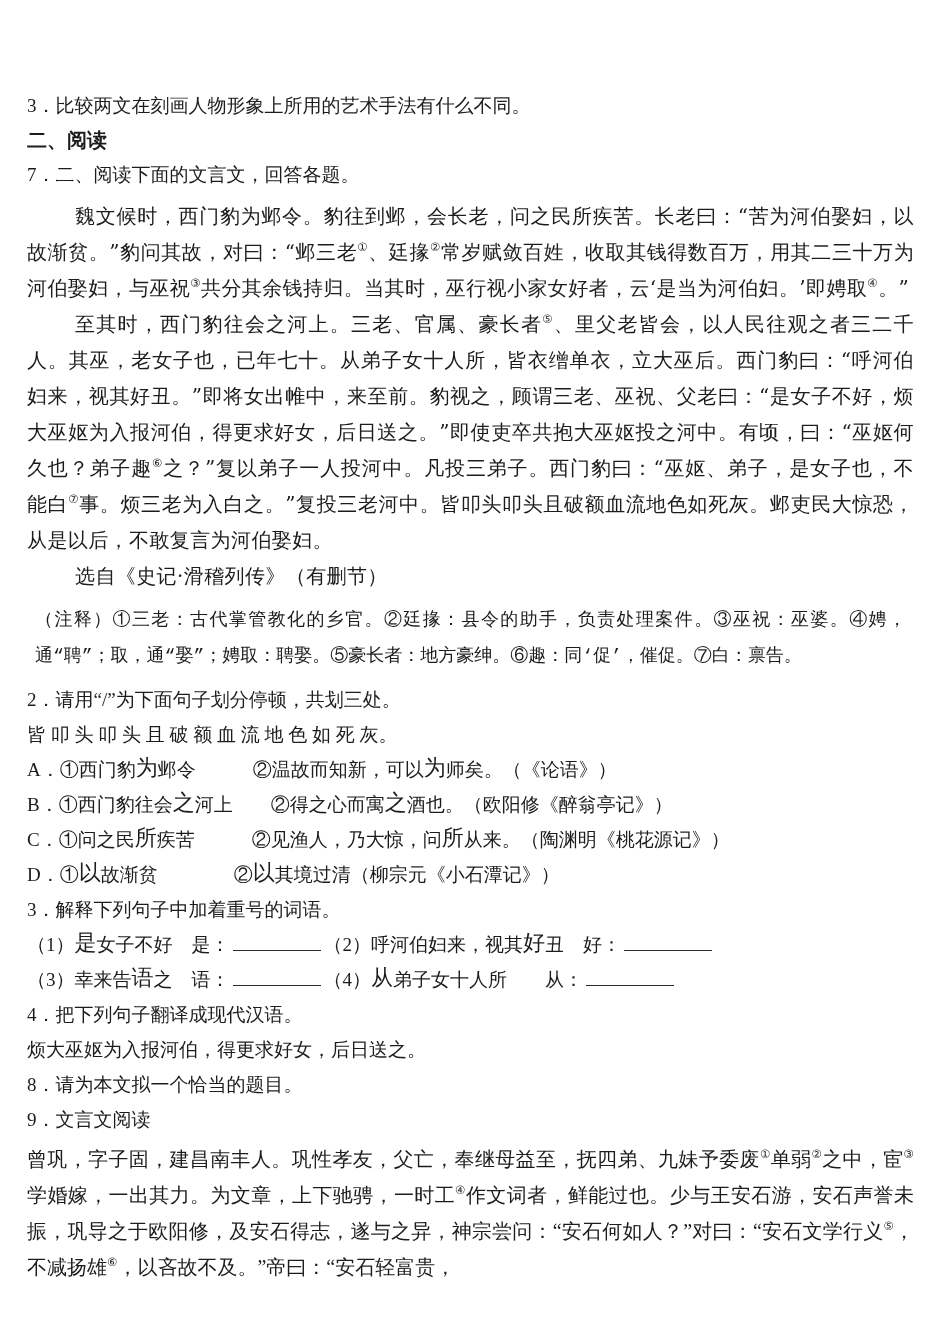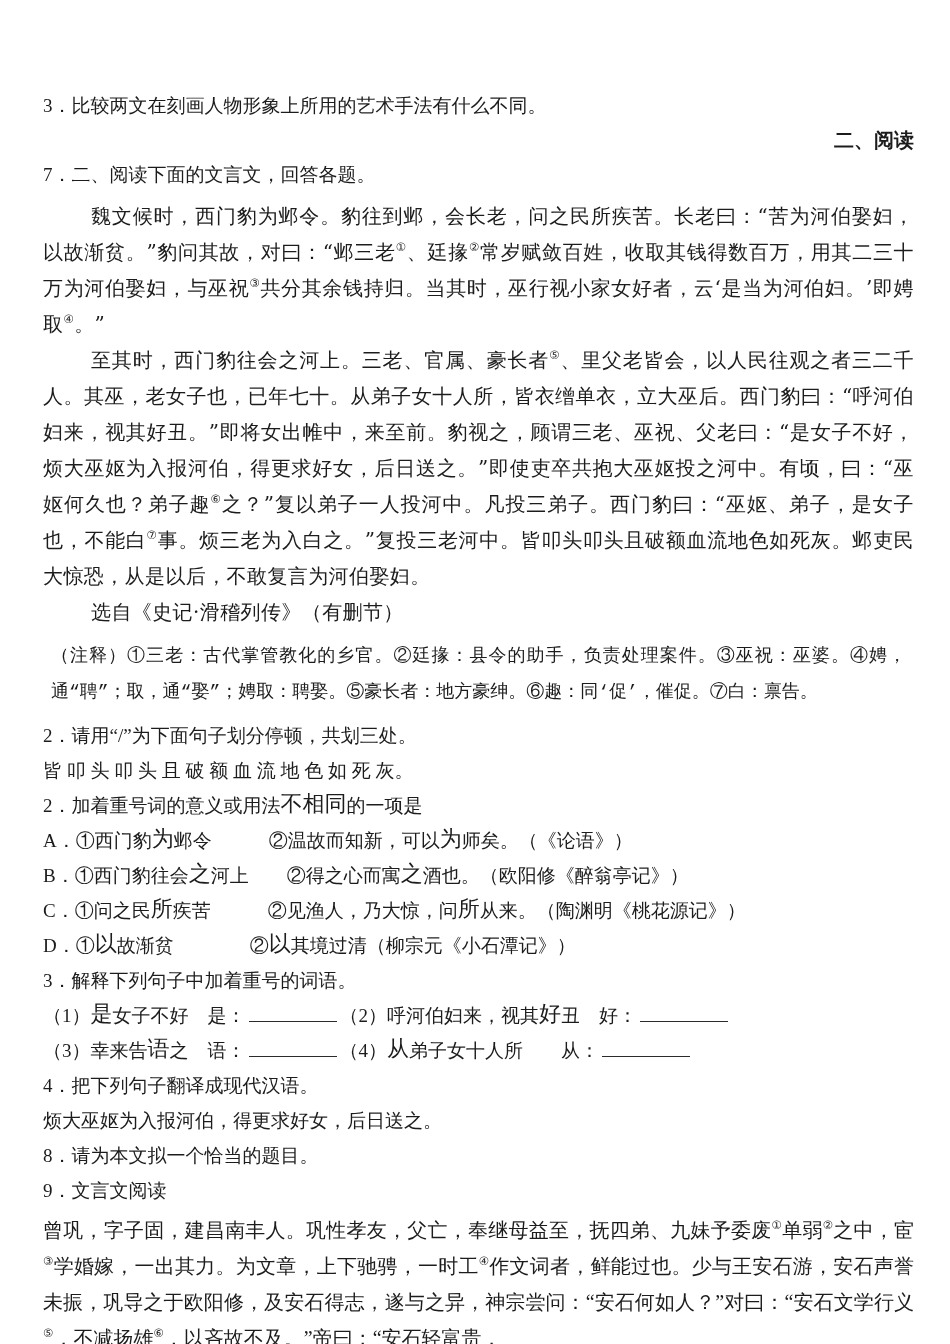--- a/index.html
+++ b/index.html
@@ -11,21 +11,21 @@
     width: 950px;
     height: 1344px;
     color: #1c1c1c;
     font-family: "Liberation Serif", "DejaVu Serif", serif;
     overflow: hidden;
   }
   .page {
     box-sizing: border-box;
     width: 950px;
     height: 1344px;
-    padding: 88px 36px 0 43px;
+    padding: 88px 36px 0 27px;
     background: #ffffff;
   }
   
   .line {
     font-size: 19px;
     line-height: 35px;
     white-space: pre-wrap;
     margin: 0;
   }
   
@@ -39,21 +39,20 @@
     font-family: "DejaVu Serif", serif;
     letter-spacing: 0.4px;
   }
   .indent2 { text-indent: 2.4em; }
   .section-heading {
     font-family: "Liberation Sans", "DejaVu Sans", sans-serif;
     font-weight: 700;
     font-size: 20px;
     line-height: 34px;
     margin: 0;
-    text-align: right;
   }
   .notes {
     font-size: 18px;
     line-height: 36px;
     text-align: justify;
     margin: 8px;
     font-family: Liberation Mono, monospace;
   }
   .gap-s { margin-top: 4px; }
   .gap-m { margin-top: 6px; }
@@ -96,21 +95,20 @@
   <div class="para kai indent2">至其时，西门豹往会之河上。三老、官属、豪长者<sup>⑤</sup>、里父老皆会，以人民往观之者三二千人。其巫，老女子也，已年七十。从弟子女十人所，皆衣缯单衣，立大巫后。西门豹曰：“呼河伯妇来，视其好丑。”即将女出帷中，来至前。豹视之，顾谓三老、巫祝、父老曰：“是女子不好，烦大巫妪为入报河伯，得更求好女，后日送之。”即使吏卒共抱大巫妪投之河中。有顷，曰：“巫妪何久也？弟子趣<sup>⑥</sup>之？”复以弟子一人投河中。凡投三弟子。西门豹曰：“巫妪、弟子，是女子也，不能白<sup>⑦</sup>事。烦三老为入白之。”复投三老河中。皆叩头叩头且破额血流地色如死灰。邺吏民大惊恐，从是以后，不敢复言为河伯娶妇。</div>
 
   <div class="para kai indent2">选自《史记·滑稽列传》（有删节）</div>
 
   <div class="notes">（注释）①三老：古代掌管教化的乡官。②廷掾：县令的助手，负责处理案件。③巫祝：巫婆。④娉，通“聘”；取，通“娶”；娉取：聘娶。⑤豪长者：地方豪绅。⑥趣：同‘促’，催促。⑦白：禀告。</div>
 
   <div class="line">2．请用“/”为下面句子划分停顿，共划三处。</div>
 
   <div class="line">皆 叩 头 叩 头 且 破 额 血 流 地 色 如 死 灰。</div>
 
-  <div class="line">2．加着重号词的意义或用法<span class="em">不相同</span>的一项是</div>
 
   <div class="line">A．①西门豹<span class="em">为</span>邺令　　　②温故而知新，可以<span class="em">为</span>师矣。（《论语》）</div>
 
   <div class="line">B．①西门豹往会<span class="em">之</span>河上　　②得之心而寓<span class="em">之</span>酒也。（欧阳修《醉翁亭记》）</div>
 
   <div class="line">C．①问之民<span class="em">所</span>疾苦　　　②见渔人，乃大惊，问<span class="em">所</span>从来。（陶渊明《桃花源记》）</div>
 
   <div class="line">D．①<span class="em">以</span>故渐贫　　　　②<span class="em">以</span>其境过清（柳宗元《小石潭记》）</div>
 
   <div class="line">3．解释下列句子中加着重号的词语。</div>

